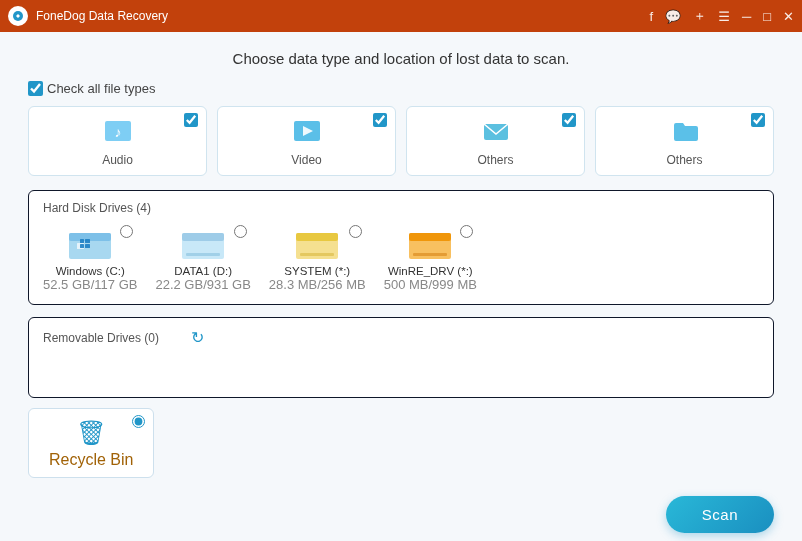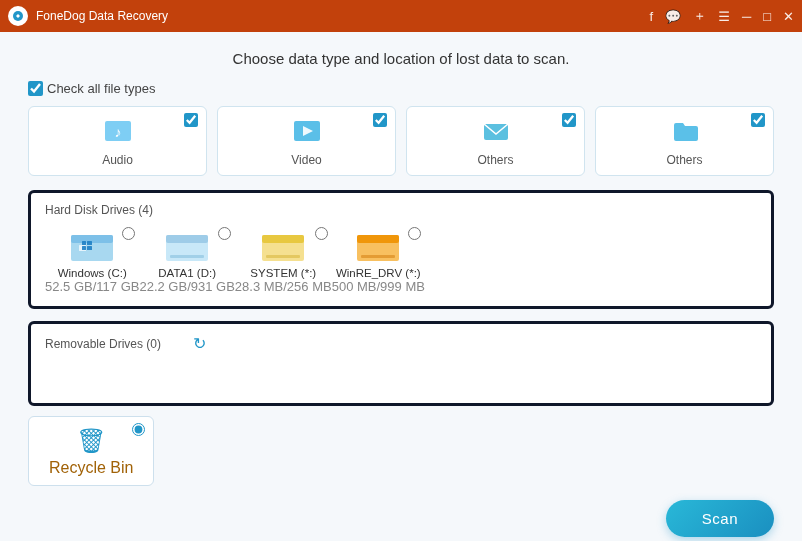--- a/index.html
+++ b/index.html
@@ -111,36 +111,37 @@
       margin-bottom: 4px;
       line-height: 1;
     }
     .file-type-label {
       font-size: 12px;
       color: #555;
     }
 
     
     .section-box {
-      border: 3px solid #0f172a;
+      border: 1px solid #0f172a;
       border-radius: 6px;
       background: #fff;
       margin-bottom: 12px;
       padding: 10px 14px 12px 14px;
     }
     .section-title {
       font-size: 12px;
       color: #555;
       margin-bottom: 10px;
       font-weight: 500;
     }
 
     
     .drives-row {
       display: flex;
+      gap: 18px;
       align-items: flex-start;
     }
     .drive-item {
       display: flex;
       flex-direction: column;
       align-items: center;
       position: relative;
       min-width: 90px;
       cursor: pointer;
     }

